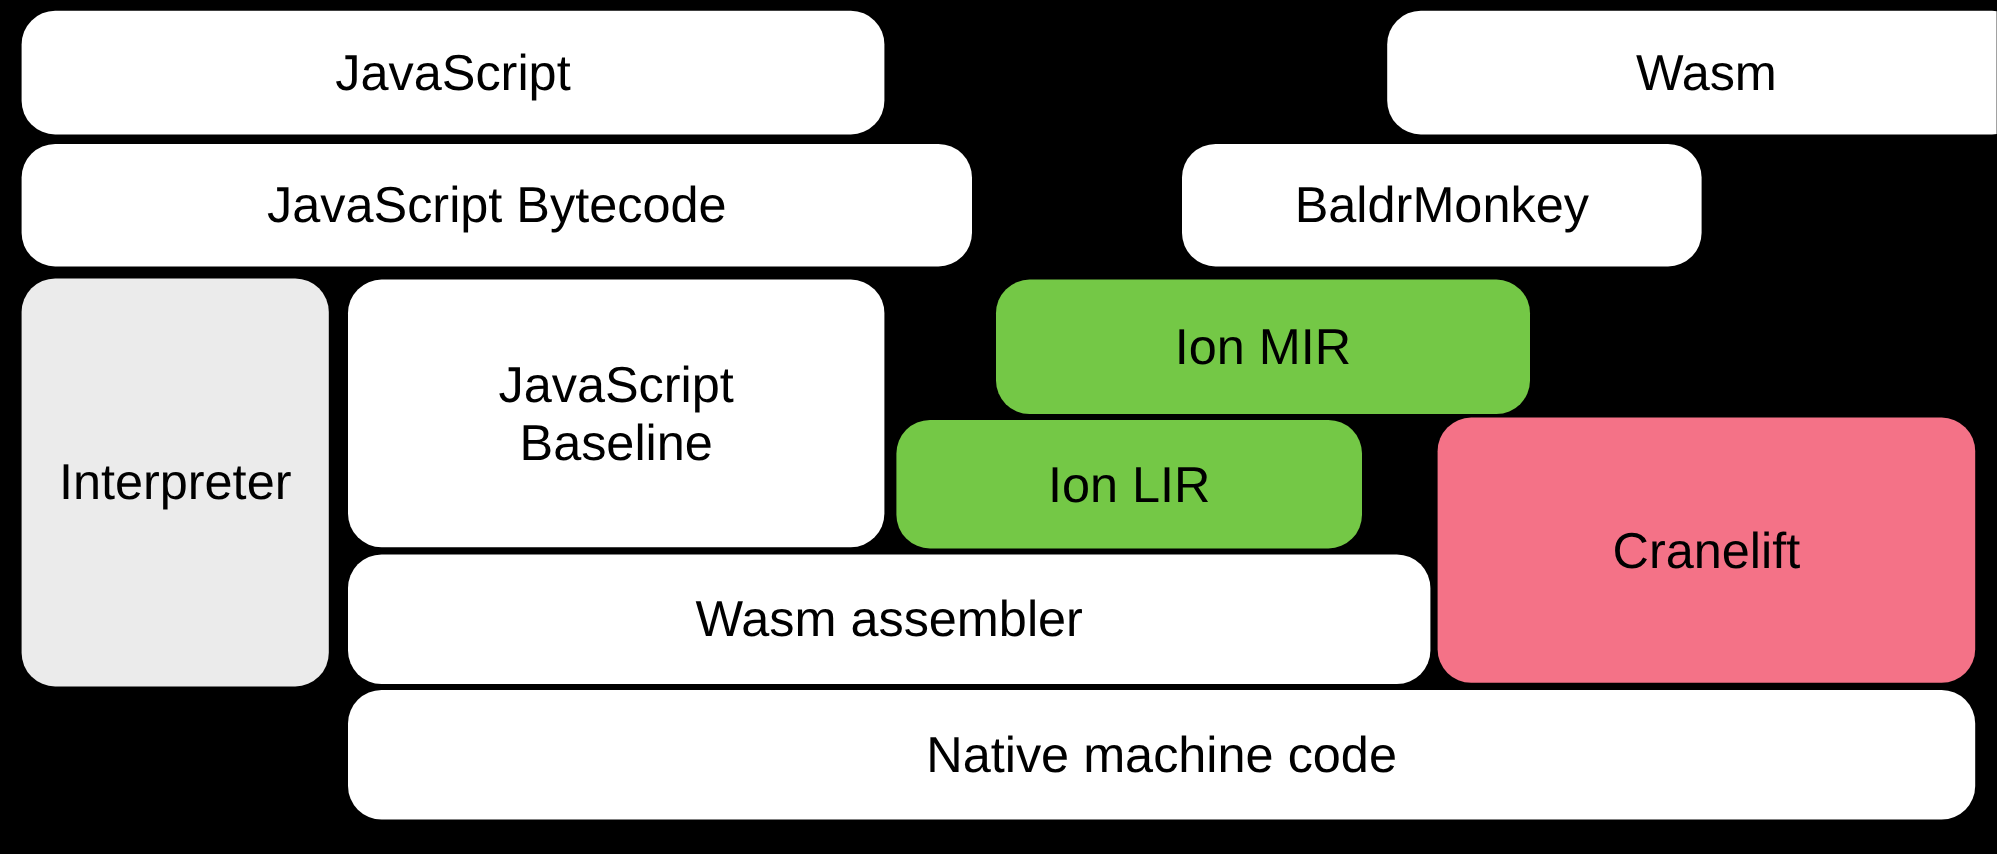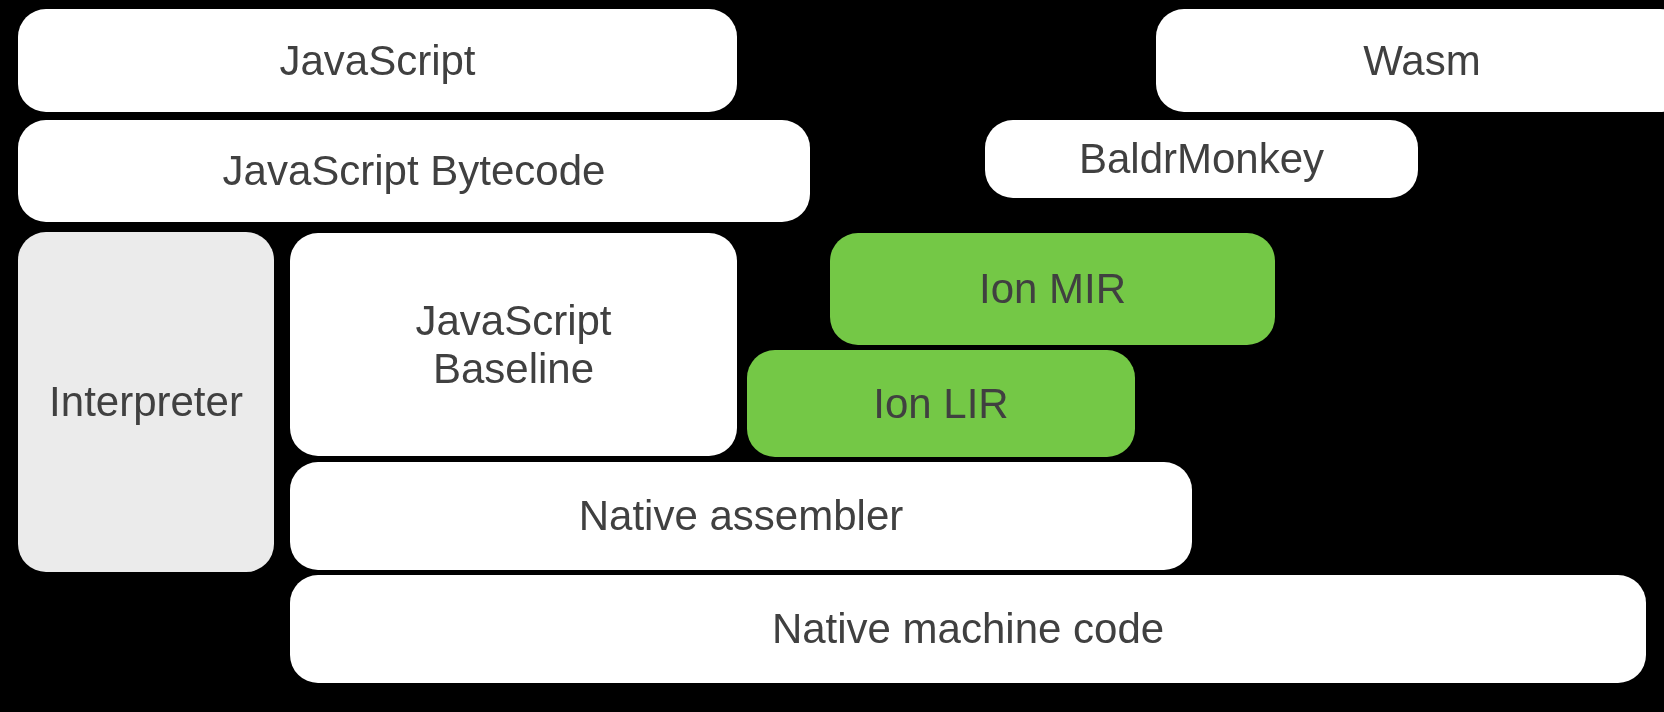--- a/index.html
+++ b/index.html
@@ -15,21 +15,21 @@
     overflow: hidden;
     font-family: "Liberation Sans", sans-serif;
   }
   .node {
     position: absolute;
     display: flex;
     align-items: center;
     justify-content: center;
     text-align: center;
     border-radius: 28px;
-    color: #404040;
+    color: #000000;
     font-size: 42px;
     font-weight: 400;
     line-height: 1.12;
     letter-spacing: 0px;
     box-sizing: border-box;
     padding: 0 8px;
     white-space: pre-line;
     background: #ffffff;
   }
   .fill-white   { background: #ffffff; }
@@ -37,21 +37,21 @@
   .fill-green   { background: #74c846; }
   .fill-pink    { background: #f47287; }
 
   
   #n-javascript        { left: 18px;   top: 9px;   width: 719px; height: 103px; }
   #n-asmjs             { left: 748px;  top: 9px;   width: 444px; height: 103px; }
   #n-wasm              { left: 1156px; top: 9px;   width: 532px; height: 103px; }
 
   
   #n-js-bytecode       { left: 18px;   top: 120px; width: 792px; height: 102px; }
-  #n-baldrmonkey       { left: 985px;  top: 120px; width: 433px; height: 78px; text-align: center; }
+  #n-baldrmonkey       { left: 985px;  top: 120px; width: 433px; height: 102px; text-align: center; }
 
   
   #n-interpreter       { left: 18px;   top: 232px; width: 256px; height: 340px; }
   #n-js-baseline       { left: 290px;  top: 233px; width: 447px; height: 223px; }
   #n-ion-mir           { left: 786px;  top: 233px; width: 445px; height: 112px; margin-left: 44px; }
   #n-ion-lir           { left: 747px;  top: 350px; width: 388px; height: 107px; }
   #n-cranelift         { left: 1198px; top: 348px; width: 448px; height: 221px; }
   #n-macro-assembler   { left: 290px;  top: 462px; width: 902px; height: 108px; }
   #n-native-code       { left: 290px;  top: 575px; width: 1356px; height: 108px; }
 </style>
@@ -71,18 +71,19 @@
 
   <div class="node fill-gray" id="n-interpreter">Interpreter</div>
 
   <div class="node fill-white" id="n-js-baseline">JavaScript
 Baseline</div>
 
   <div class="node fill-green" id="n-ion-mir">Ion MIR</div>
 
   <div class="node fill-green" id="n-ion-lir">Ion LIR</div>
 
+  <div class="node fill-pink" id="n-cranelift">Cranelift</div>
 
-  <div class="node fill-white" id="n-macro-assembler">Native assembler</div>
+  <div class="node fill-white" id="n-macro-assembler">Wasm assembler</div>
 
   <div class="node fill-white" id="n-native-code">Native machine code</div>
 
 </div>
 
 </body></html>

